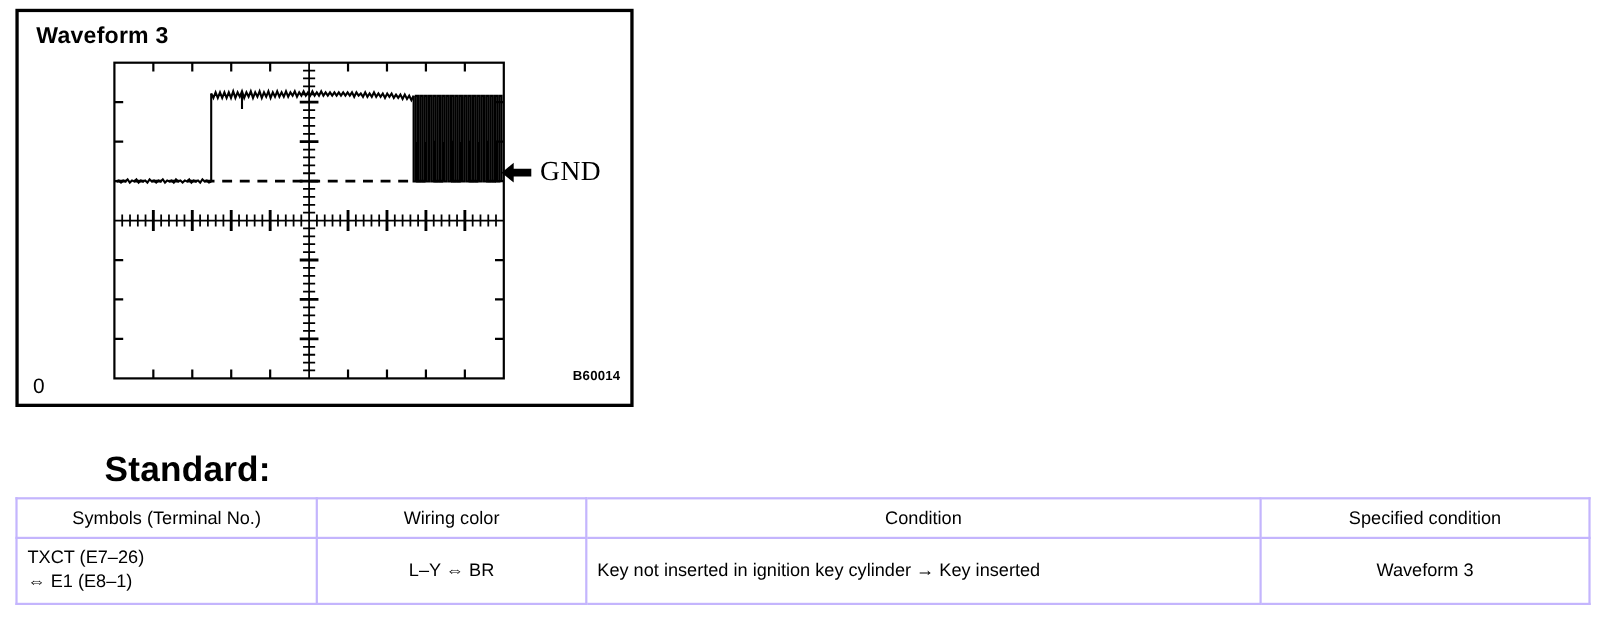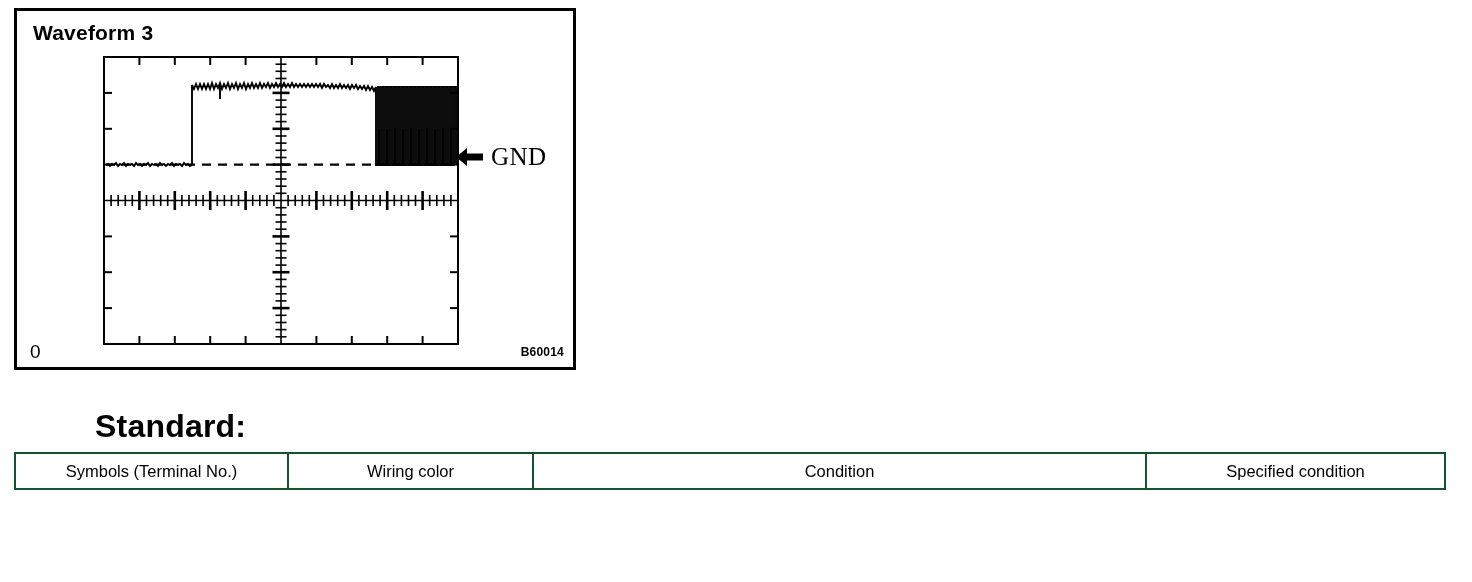--- a/index.html
+++ b/index.html
@@ -47,21 +47,21 @@
     font-family:Liberation Serif, serif;
   }
   #zero-label{
     position:absolute;
     left:13px; bottom:6px;
     font-size:19px;
     line-height:1;
   }
   #frame-code{
     position:absolute;
-    right:9px; bottom:9px;
+    right:9px; bottom:20px;
     font-size:12px;
     font-weight:bold;
     letter-spacing:0.2px;
     line-height:1;
   }
 
   
   #standard-label{
     position:absolute;
     left:95px; top:408px;
@@ -72,21 +72,21 @@
 
   
   #standard-table{
     position:absolute;
     left:14px; top:452px;
     width:1430px;
     border-collapse:collapse;
     table-layout:fixed;
   }
   #standard-table td{
-    border:2px solid #14532d;
+    border:2px solid #c4b5fd;
     font-size:16.5px;
     padding:0;
     vertical-align:middle;
   }
   #standard-table tr.header-row td{
     height:34px;
     text-align:center;
   }
   #standard-table tr.body-row td{
     height:58px;
@@ -313,14 +313,23 @@
     <col class="col-condition">
       <col class="col-specified">
   </colgroup>
   <tbody>
     <tr class="header-row">
       <td class="cell-center">Symbols (Terminal No.)</td>
       <td class="cell-center">Wiring color</td>
       <td class="cell-center">Condition</td>
       <td class="cell-center">Specified condition</td>
     </tr>
+    <tr class="body-row">
+      <td class="cell-left">
+        <span class="sym-line">TXCT (E7–26)</span>
+        <span class="sym-line">⇔ E1 (E8–1)</span>
+      </td>
+      <td class="cell-center">L–Y ⇔ BR</td>
+      <td class="cell-left">Key not inserted in ignition key cylinder → Key inserted</td>
+      <td class="cell-center">Waveform 3</td>
+    </tr>
   </tbody>
 </table>
 
 </body></html>

